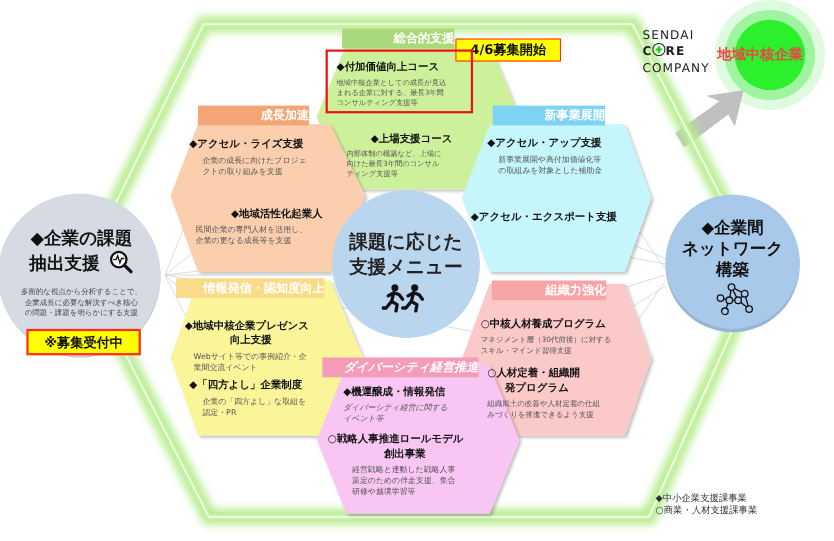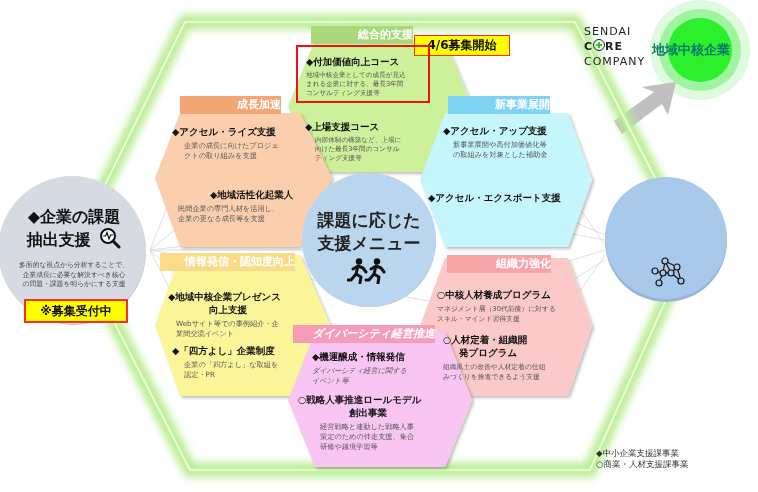--- a/index.html
+++ b/index.html
@@ -110,20 +110,25 @@
     <svg width="44" height="26" viewBox="0 0 44 26">
       <circle cx="12" cy="3.5" r="3.2" fill="#111"></circle>
       <circle cx="30" cy="3.5" r="3.2" fill="#111"></circle>
       <path d="M6 11 L11 8 L16 10 L19 14 M11 8 L9 16 L14 19 L13 25 M9 16 L4 22 L1 22" stroke="#111" stroke-width="3" fill="none" stroke-linecap="round" stroke-linejoin="round"></path>
       <path d="M24 11 L29 8 L34 10 L37 14 M29 8 L27 16 L32 19 L31 25 M27 16 L22 22 L19 22" stroke="#111" stroke-width="3" fill="none" stroke-linecap="round" stroke-linejoin="round"></path>
     </svg>
   </div>
 </div>
 
 <div class="circle" style="left:605px; top:177px; width:122px; height:122px; background:#a9c9ea;">
+  <div style="position:absolute; left:0; top:21px; width:122px; text-align:center; font-weight:bold; font-size:15px; line-height:19px; color:#111;">
+    <div>◆企業間</div>
+    <div>ネットワーク</div>
+    <div>構築</div>
+  </div>
   <div style="position:absolute; left:46px; top:80px;">
     <svg width="34" height="30" viewBox="0 0 34 30">
       <g stroke="#111" stroke-width="1.2" fill="#a9c9ea">
         <line x1="14" y1="4" x2="26" y2="10"></line>
           <line x1="14" y1="4" x2="12" y2="16"></line>
         <line x1="14" y1="4" x2="20" y2="16"></line>
           <line x1="26" y1="10" x2="20" y2="16"></line>
         <line x1="26" y1="10" x2="30" y2="24"></line>
           <line x1="12" y1="16" x2="4" y2="14"></line>
         <line x1="12" y1="16" x2="8" y2="26"></line>
@@ -141,35 +146,35 @@
   </div>
 </div>
 
 <div style="position:absolute; left:584px; top:24px; font-family:'DejaVu Sans', sans-serif; font-size:11px; line-height:15px; letter-spacing:1px; color:#222;">
   <div>SENDAI</div>
   <div style="font-weight:bold;">
     <span>C</span><span style="display:inline-block; width:10px; height:10px; border-radius:50%; border:1.5px solid #222; position:relative; vertical-align:-1px;"><span style="position:absolute; left:2px; top:4px; width:6px; height:2px; background:#22cc22;"></span><span style="position:absolute; left:4px; top:2px; width:2px; height:6px; background:#22cc22;"></span></span><span>RE</span>
   </div>
   <div>COMPANY</div>
 </div>
-<div style="position:absolute; left:652px; top:41px; font-size:13px; font-weight:bold; color:#0f766e; white-space:nowrap;">地域中核企業</div>
+<div style="position:absolute; left:652px; top:41px; font-size:13px; font-weight:bold; color:#ef4444; white-space:nowrap;">地域中核企業</div>
 
 <div class="band" style="left:311px; top:26px; width:102px; background:#a9d97a;">総合的支援</div>
 <div style="position:absolute; left:414px; top:35px; width:94px; height:19px; line-height:19px; background:#ffff00; border:1.5px solid #ff2a2a; font-weight:bold; font-size:12px; text-align:center; color:#111;">4/6募集開始</div>
 <div style="position:absolute; left:296px; top:45px; width:134px; height:58px; border:2px solid #ee1111; box-sizing:border-box;"></div>
 <div class="hex-text" style="left:306px; top:55px; width:125px;">
   <div class="item-title" style="font-size:9.5px;">◆付加価値向上コース</div>
   <div class="item-desc" style="font-size:6.6px; line-height:9px;">
     <div>地域中核企業としての成長が見込</div>
     <div>まれる企業に対する、最長3年間</div>
     <div>コンサルティング支援等</div>
   </div>
 </div>
 <div class="hex-text" style="left:305px; top:120px; width:125px;">
-  <div class="item-title" style="font-size:9.5px;">◆上場支援コース</div>
+  <div class="item-title" style="font-size:9.5px;margin-left:32px;">◆上場支援コース</div>
   <div class="item-desc" style="font-size:6.6px; line-height:9px; padding-left:10px;">
     <div>内部体制の構築など、上場に</div>
     <div>向けた最長3年間のコンサル</div>
     <div>ティング支援等</div>
   </div>
 </div>
 
 <div class="band" style="left:180px; top:96px; width:101px; background:#f3a675;">成長加速</div>
 <div class="hex-text" style="left:172px; top:125px; width:140px;">
   <div class="item-title" style="font-size:9.5px;">◆アクセル・ライズ支援</div>

